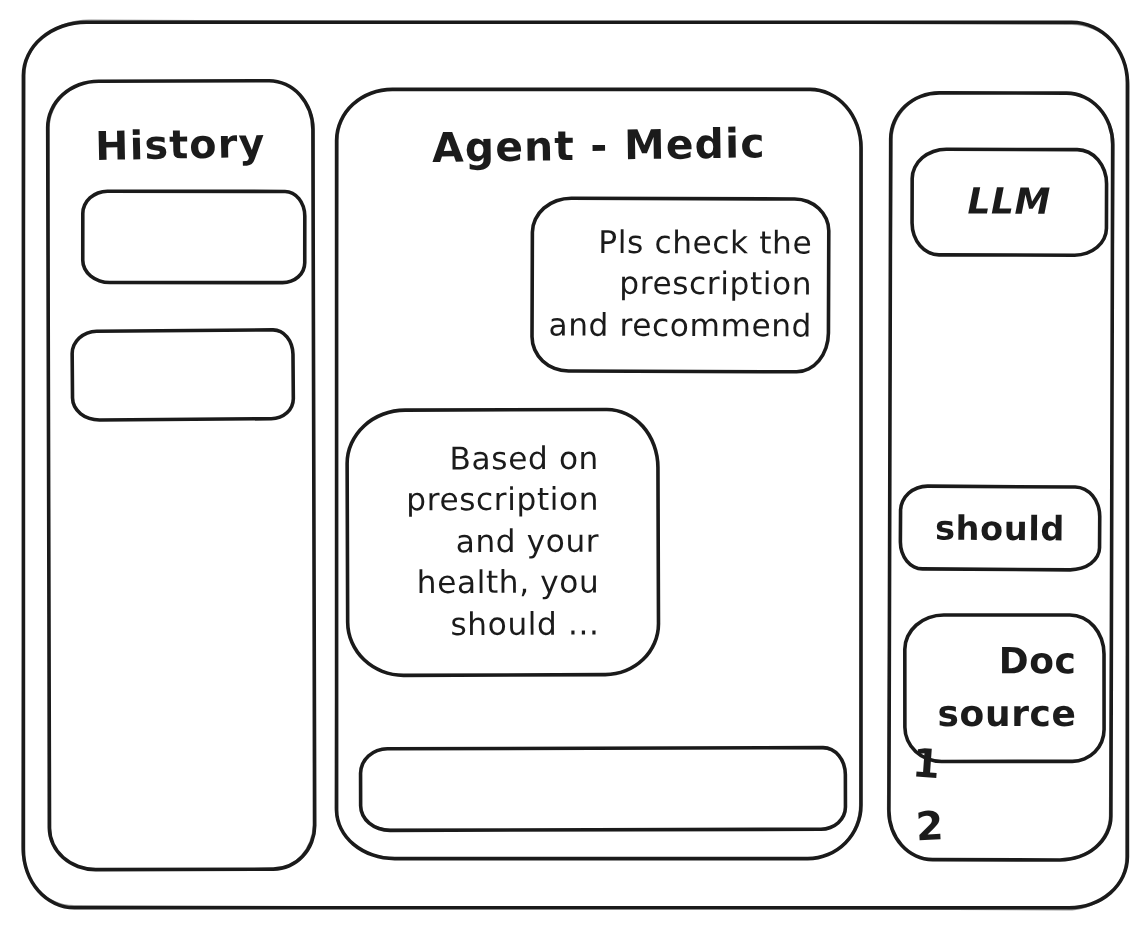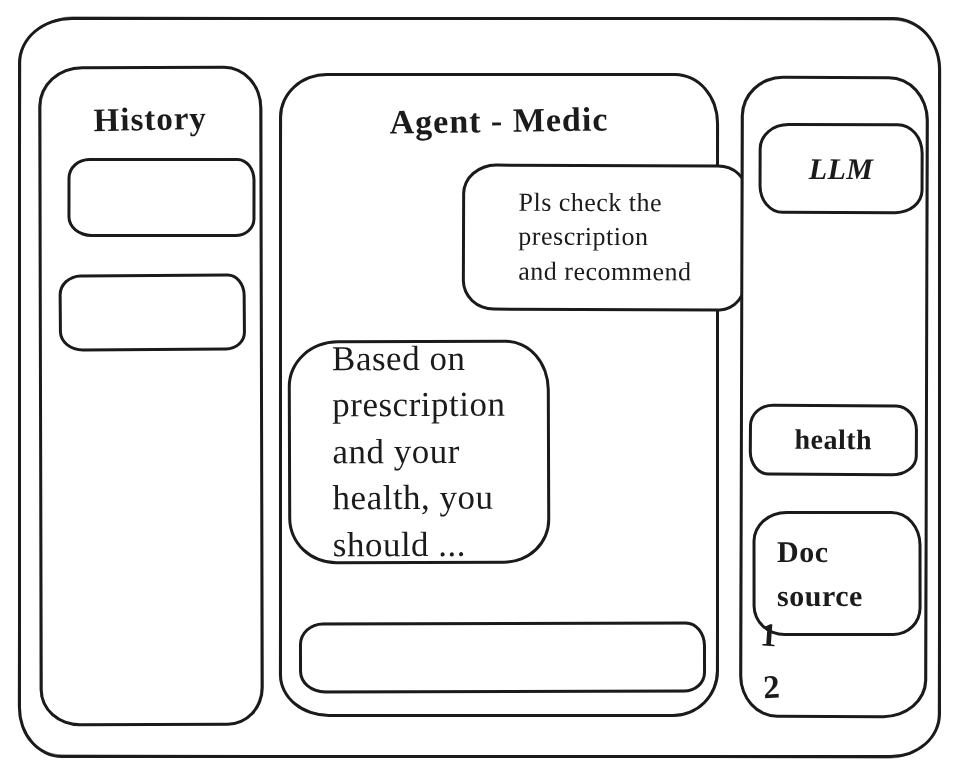--- a/index.html
+++ b/index.html
@@ -11,21 +11,20 @@
   body{
     font-family:"DejaVu Sans", sans-serif;
     color:var(--ink);
     width:957px; height:777px;
     overflow:hidden;
   }
   .canvas{
     position:relative;
     width:957px; height:777px;
     background:var(--bg);
-    font-family:Liberation Serif, serif;
   }
   
   .sk{
     position:absolute;
     border:3px solid var(--ink);
     background:var(--bg);
   }
   
   .sk::before{
     content:"";
@@ -33,21 +32,21 @@
     inset:-2px;
     border:1.5px solid var(--ink);
     border-radius:inherit;
     opacity:.45;
     transform:rotate(.25deg);
     pointer-events:none;
   }
   .label{
     letter-spacing:.5px;
     white-space:pre-line;
-    text-align:left;
+    text-align:right;
   }
 
   
   .window{
     left:18px; top:17px; width:923px; height:741px;
     border-width:3.4px;
     border-radius:54px 48px 50px 44px / 46px 52px 44px 50px;
   }
 
   
@@ -74,27 +73,27 @@
     left:276px; top:70px; width:440px; height:644px;
     border-radius:48px 44px 46px 50px / 44px 50px 46px 42px;
   }
   .chat-title{ top:26px; font-size:34px; transform:rotate(-.8deg); }
   .bubble{
     display:flex; align-items:center; justify-content:center;
     font-size:26px; font-weight:500;
     line-height:1.33;
   }
   .bubble-user{
-    left:180px; top:88px; width:286px; height:147px;
+    left:160px; top:88px; width:250px; height:147px;
     border-radius:34px 30px 28px 32px / 30px 28px 34px 30px;
     transform:rotate(.2deg);
   }
   .bubble-agent{
     left:6px; top:264px; width:262px; height:224px;
-    font-size:35px;
+    font-size:26px;
     border-radius:50px 44px 46px 48px / 46px 50px 44px 46px;
     transform:rotate(-.2deg);
   }
   .chat-input{
     left:17px; top:546px; width:407px; height:71px;
     border-radius:24px 20px 22px 26px / 22px 24px 20px 22px;
     transform:rotate(-.15deg);
     cursor:text;
   }
 
@@ -166,21 +165,21 @@
 health, you
 should ...</div>
       <div class="sk chat-input"></div>
     </main>
 
     <aside class="sk tools-panel" style="left:719px; top:56px;">
       <div class="sk tool-btn btn-llm">
         <span class="btn-text label">LLM</span>
       </div>
       <div class="sk tool-btn btn-params">
-        <span class="btn-text label">health</span>
+        <span class="btn-text label">should</span>
       </div>
       <div class="sk tool-btn btn-doc">
         <span class="btn-text label">Doc source</span>
       </div>
       <div class="annot annot-1">1</div>
       <div class="annot annot-2">2</div>
     </aside>
 
   </div>
 </div>

